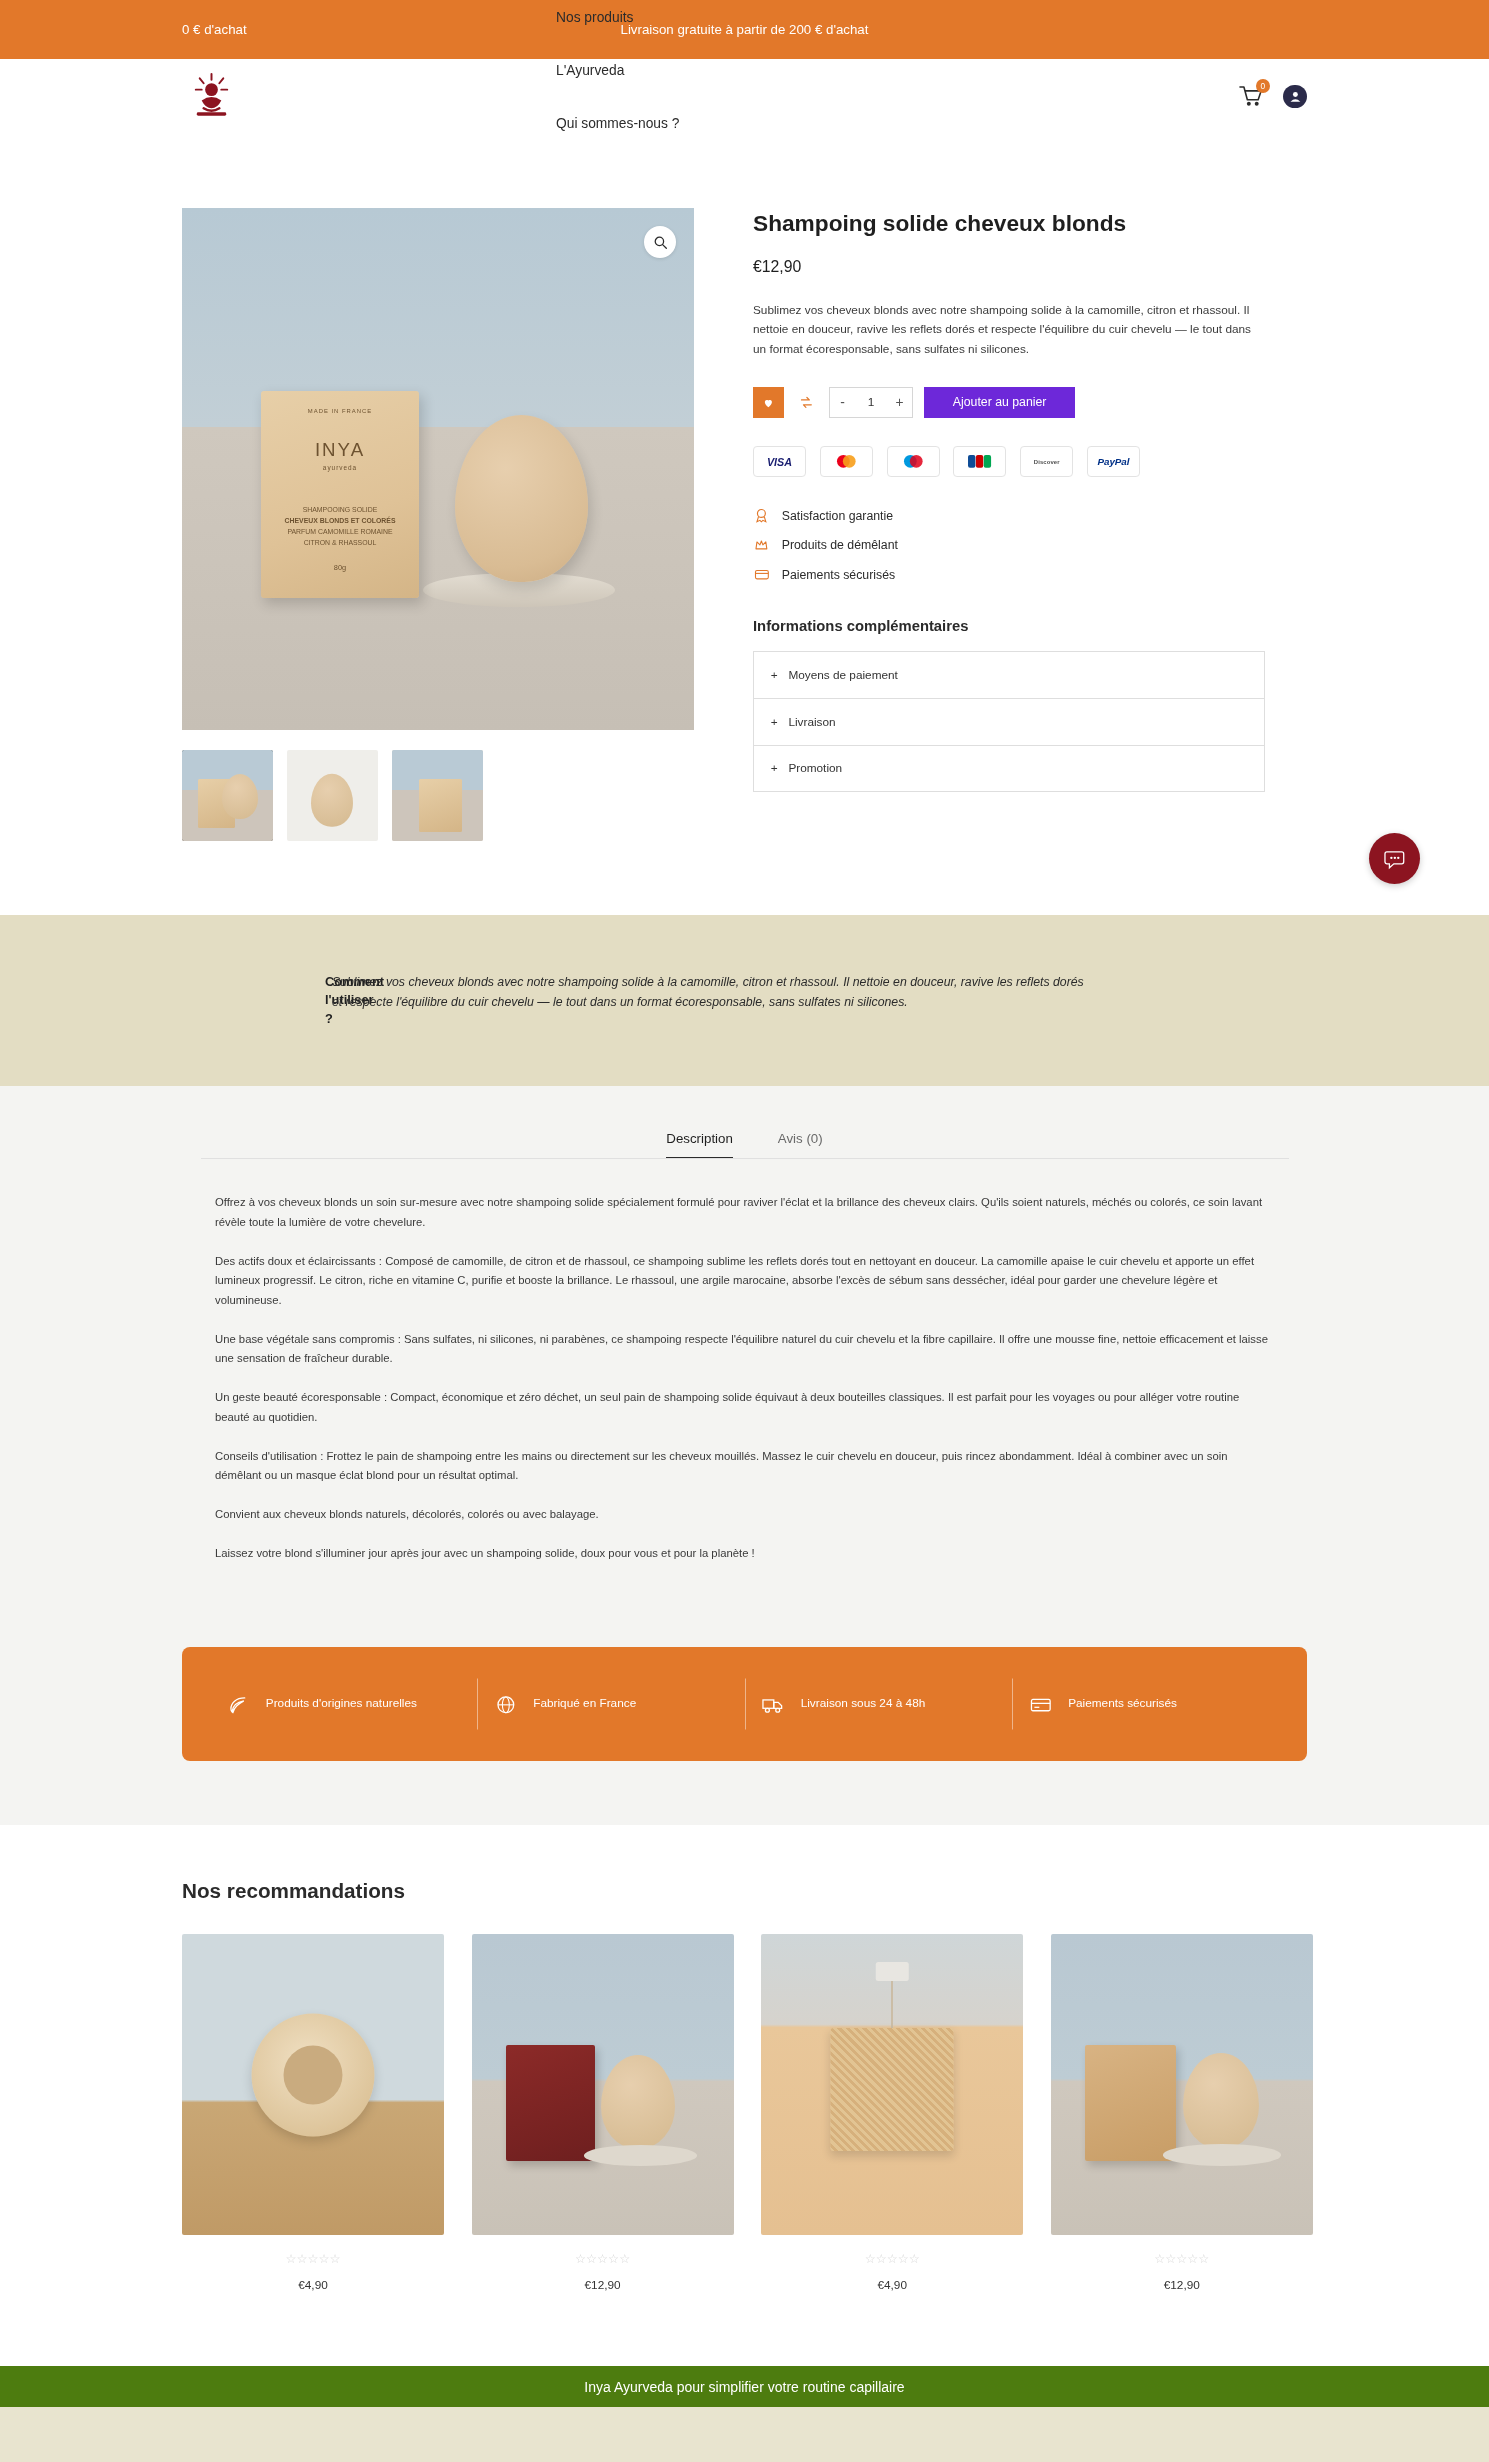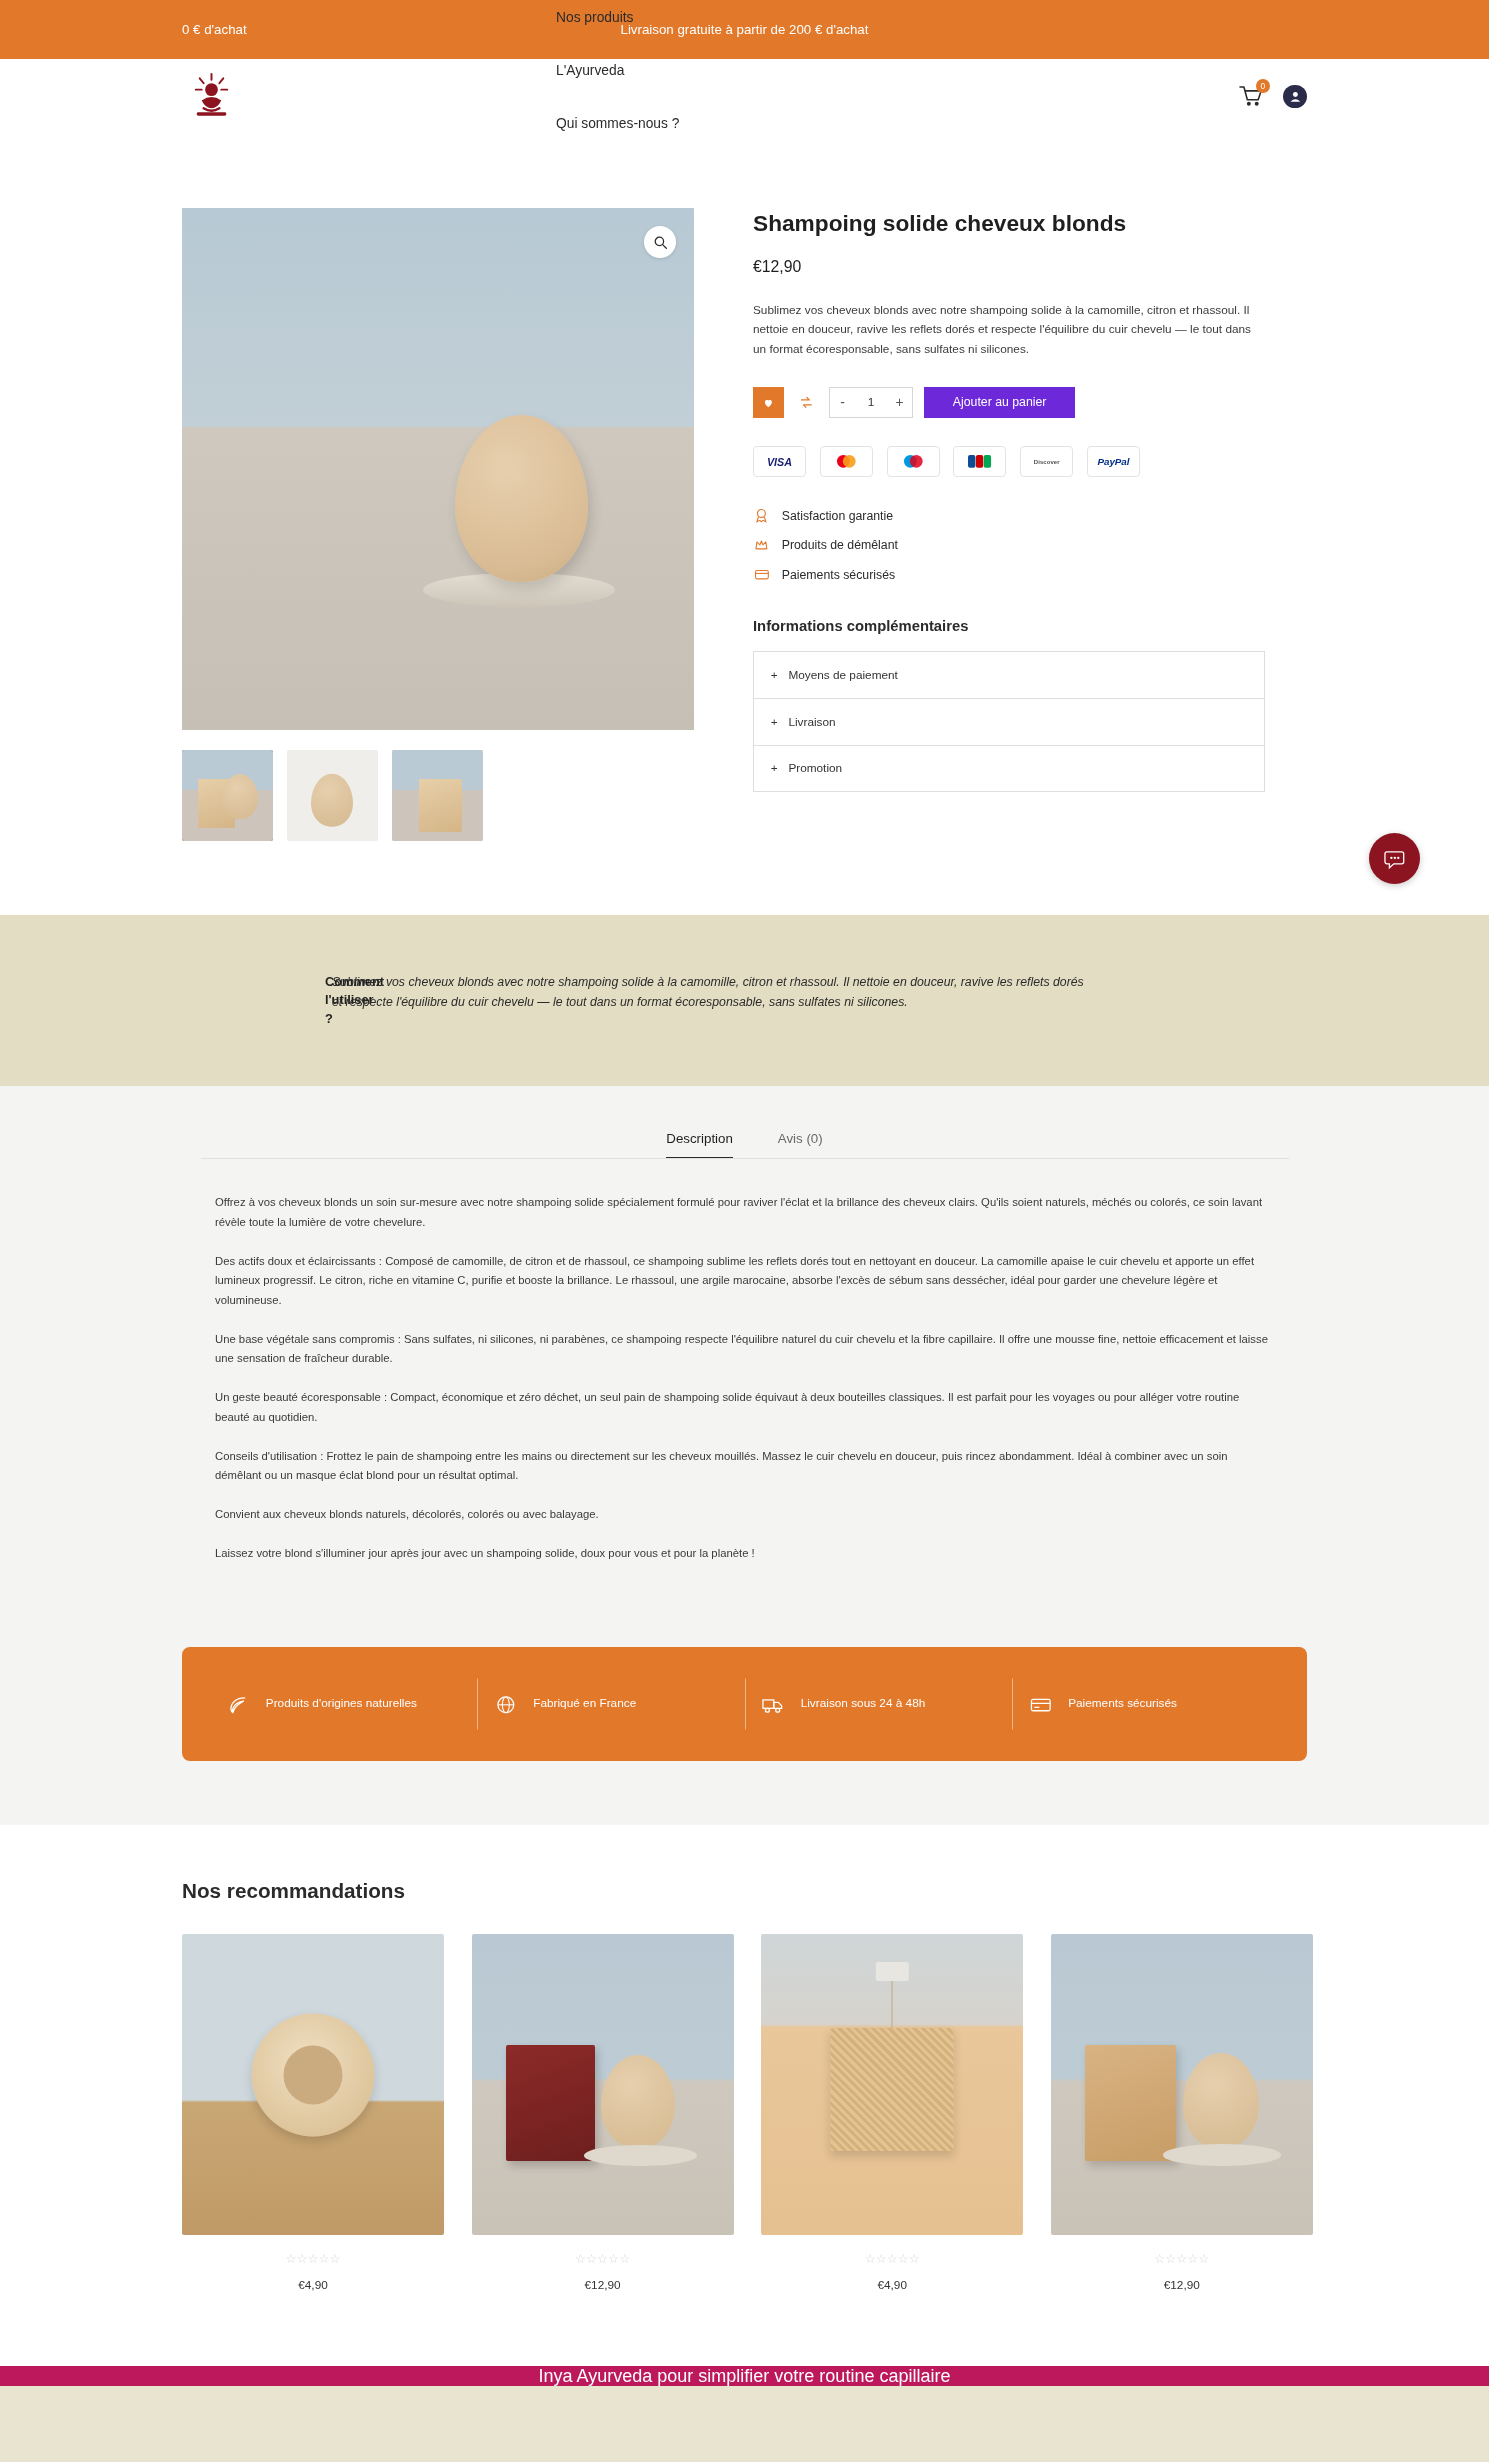--- a/index.html
+++ b/index.html
@@ -325,25 +325,25 @@
     overflow: hidden;
   }
   .reco-stars {
     display: flex; gap: 3px; justify-content: center;
     margin-top: 16.7px; color: #d8d8d8; font-size: 12.3px;
   }
   .reco-price { text-align: center; margin-top: 12.8px; font-size: 11.8px; color: #333; }
 
   
   .slogan {
-    background: #be185d;
+    background: #4d7c0f;
     color: #fff;
     text-align: center;
-    font-size: 18px;
-    height: 20px;
+    font-size: 14px;
+    height: 41px;
     display: flex; align-items: center; justify-content: center;
   }
   .footer { background: #e8e4cf; padding: 47px 182px 0; }
   .foot-values { display: flex; }
   .fv { flex: 1; text-align: center; }
   .fv-ic {
     height: 54px;
     display: flex; align-items: center; justify-content: center;
     color: #e2782a;
   }
@@ -398,20 +398,30 @@
   </div>
 </header>
 
 <section class="product-section">
 
   <div class="gallery">
     <div class="main-image">
       <div class="floor"></div>
       <div class="soap-dish"></div>
       <div class="soap"></div>
+      <div class="box">
+        <div style="font-size:5.9px;letter-spacing:1px;">MADE IN FRANCE</div>
+        <div class="box-brand">INYA</div>
+        <div class="box-sub">ayurveda</div>
+        <div class="box-line">SHAMPOOING SOLIDE</div>
+        <div class="box-line" style="font-weight:700">CHEVEUX BLONDS ET COLORÉS</div>
+        <div class="box-line">PARFUM CAMOMILLE ROMAINE</div>
+        <div class="box-line">CITRON &amp; RHASSOUL</div>
+        <div class="box-weight">80g</div>
+      </div>
       <div class="zoom-btn">
         <svg width="14.8" height="14.8" viewBox="0 0 30 30">
             <circle cx="13" cy="13" r="8.5" fill="none" stroke="#2b2b2b" stroke-width="2.6"></circle>
             <line x1="19" y1="19" x2="27" y2="27" stroke="#2b2b2b" stroke-width="2.6" stroke-linecap="round"></line>
           </svg>
       </div>
     </div>
     <div class="thumbs">
       <div class="thumb active">
         <div class="sky"></div>

